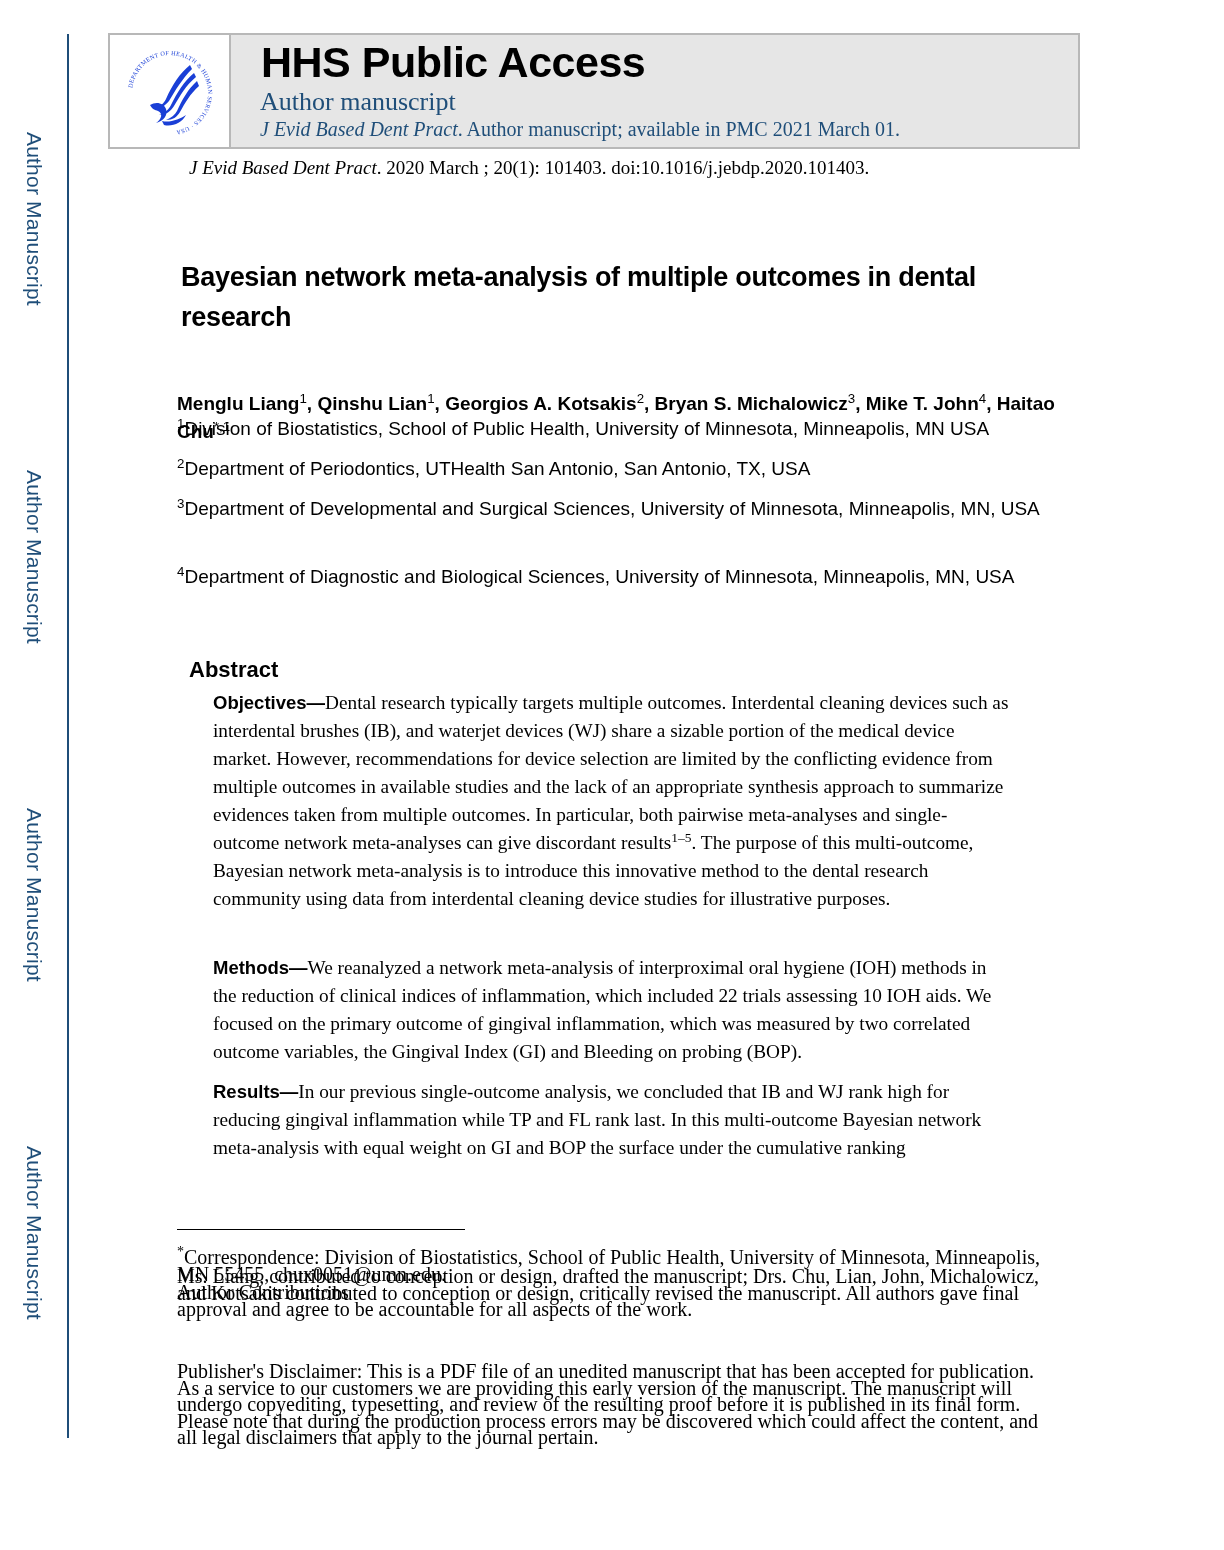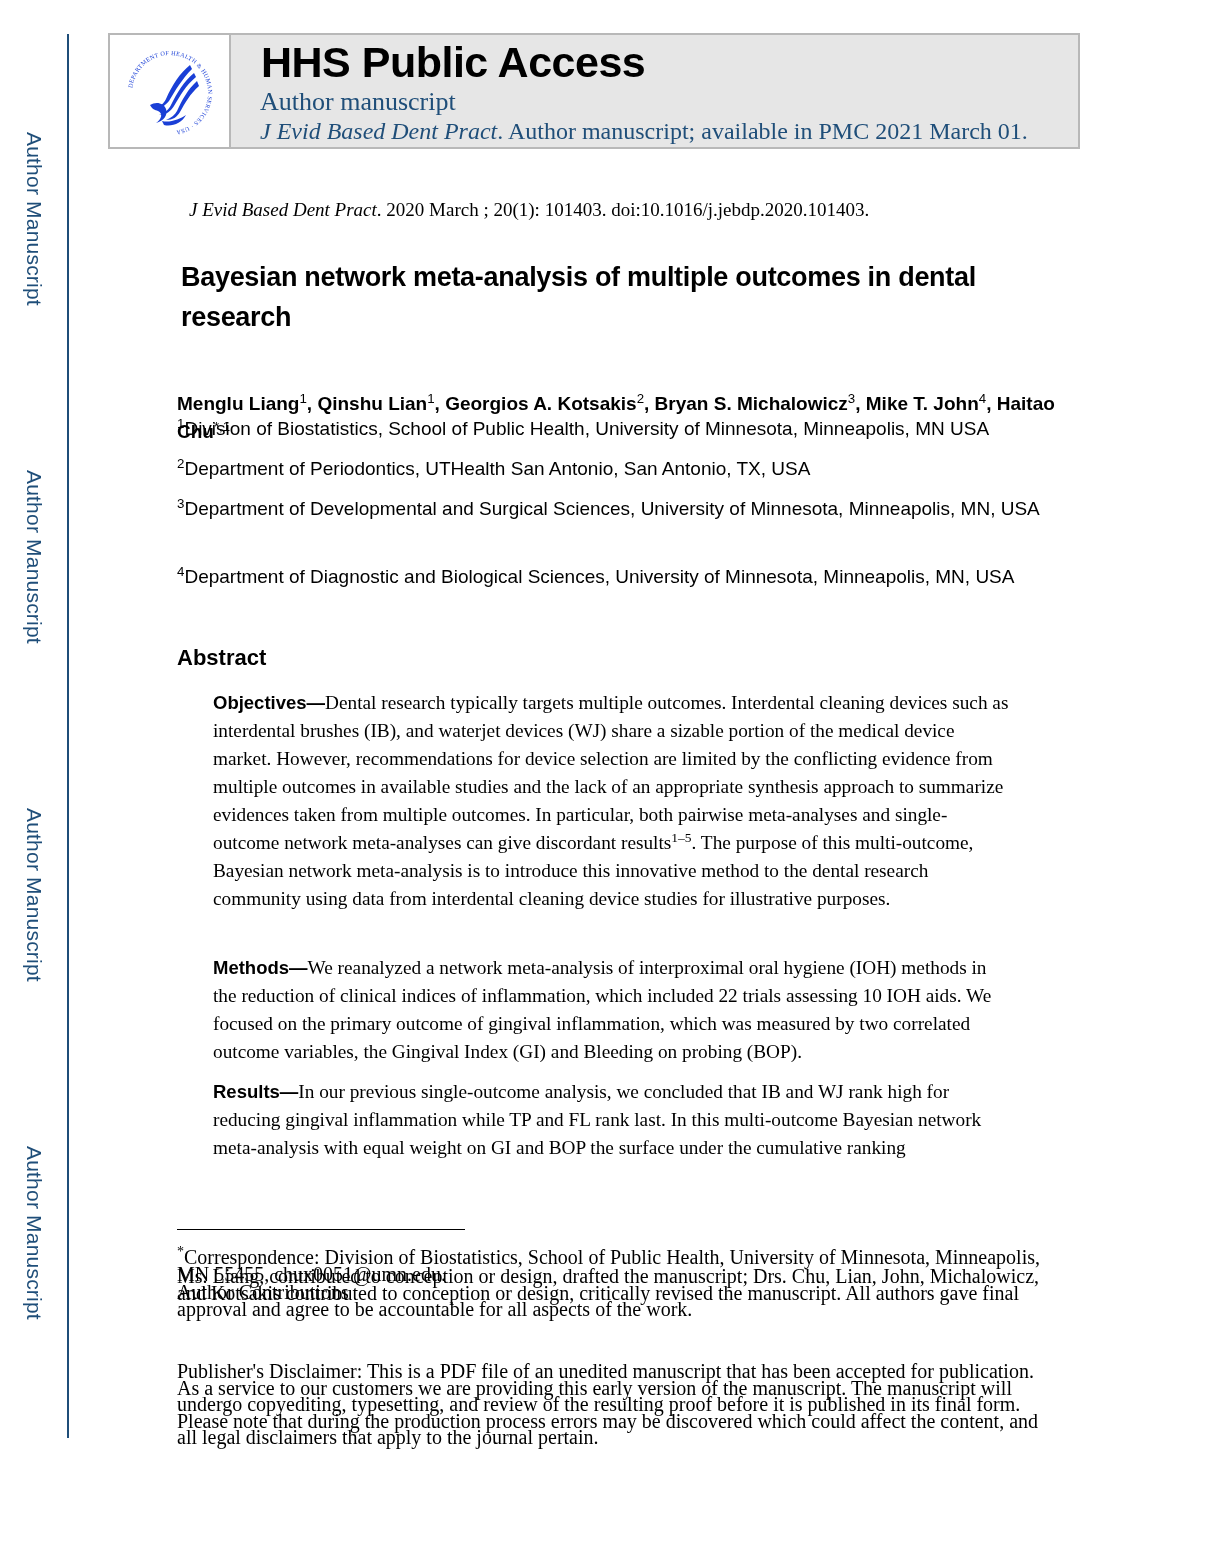--- a/index.html
+++ b/index.html
@@ -10,35 +10,35 @@
   .side-label { position:absolute; left:46px; width:0; height:0; }
   .side-label span { position:absolute; left:-12px; top:0; white-space:nowrap; transform-origin:0 0; transform:rotate(90deg) translateY(-12px);
     font-family:"Liberation Sans", sans-serif; font-size:21px; color:#1f4e79; letter-spacing:0.2px; }
 
   
   .banner { position:absolute; left:108px; top:33px; width:972px; height:116px; border:2px solid #b8b8b8; background:#e6e6e6; box-sizing:border-box; }
   .banner .logo-cell { position:absolute; left:0; top:0; width:119px; height:112px; background:#fff; border-right:2px solid #b8b8b8; }
   .banner .logo-cell svg { position:absolute; left:10px; top:8px; }
   .banner h1 { position:absolute; left:150px; top:2px; margin:1px; font-family:"Liberation Sans", sans-serif; font-weight:bold; font-size:43px; letter-spacing:-0.5px; color:#000; }
   .banner .sub { position:absolute; left:150px; top:52px; font-size:26px; color:#1f4e79; }
-  .banner .avail { position:absolute; left:150px; top:83px; font-size:24px; color:#1f4e79; }
+  .banner .avail { position:absolute; left:150px; top:83px; font-size:20px; color:#1f4e79; }
   .banner .avail i { font-style:italic; }
 
   .pub { position:absolute; left:177px; top:155px; font-size:19px; line-height:25px; }
-  .pub .cite { padding-left:12px;margin-top:42px; }
+  .pub .cite { padding-left:12px; }
 
   .title { position:absolute; left:177px; top:253px; width:880px; margin:4px; font-family:"Liberation Sans", sans-serif; font-weight:bold; font-size:27px; line-height:40px; letter-spacing:-0.3px; }
 
   .authors { position:absolute; left:177px; top:354px; width:880px; font-family:"Liberation Sans", sans-serif; font-weight:bold; font-size:19px; line-height:28px;margin-top:36px; }
   sup { font-size:0.7em; line-height:0; vertical-align:super; font-weight:normal; }
   .authors sup { font-weight:normal; }
 
   .affil { position:absolute; left:177px; width:880px; font-family:"Liberation Sans", sans-serif; font-size:19px; line-height:28px; }
 
-  .abstract-h { position:absolute; left:177px; top:645px; margin:0; font-family:"Liberation Sans", sans-serif; font-weight:bold; font-size:22px; }
+  .abstract-h { position:absolute; left:177px; top:645px; margin:12px; font-family:"Liberation Sans", sans-serif; font-weight:bold; font-size:22px; }
 
   .abs-p { position:absolute; left:212px; width:800px; font-size:19.3px; line-height:28px; margin:1px; }
   .abs-p b { font-family:"Liberation Sans", sans-serif; font-weight:bold; font-size:18.5px; }
 
   .fn-rule { position:absolute; left:177px; top:1229px; width:288px; height:1px; background:#000; }
   .fn { position:absolute; left:177px; width:870px; font-size:20px; line-height:16.5px; margin:0; }
   .fn b { font-weight:normal; }
 </style>
 </head>
 <body>

